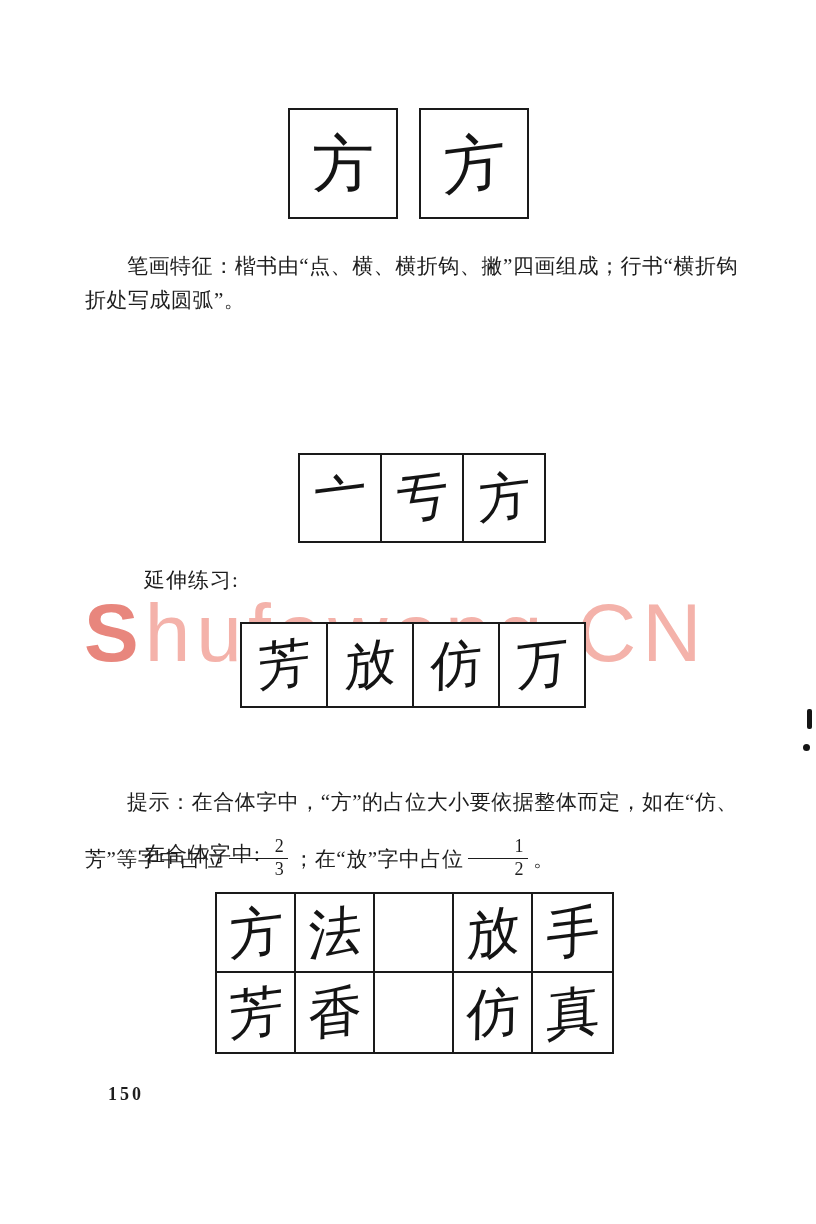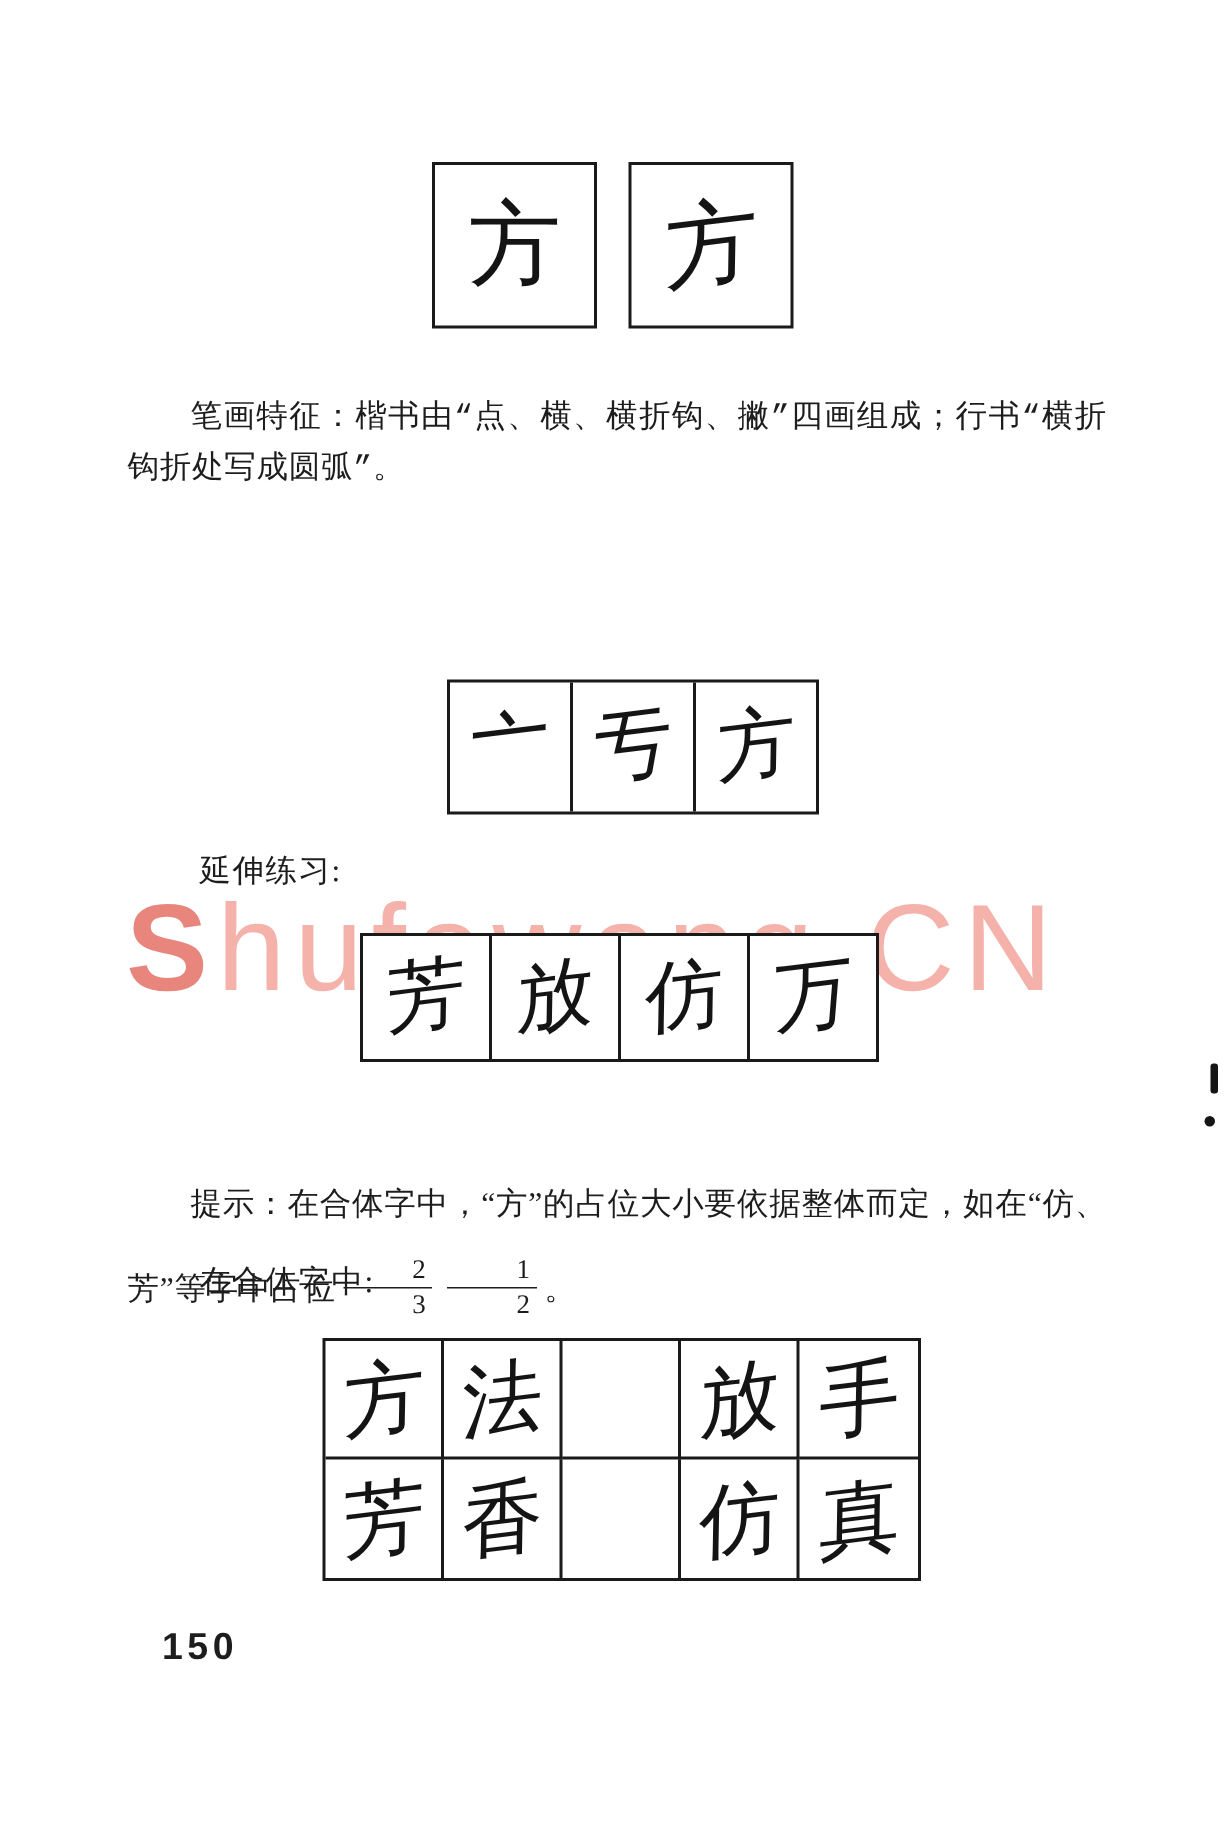--- a/index.html
+++ b/index.html
@@ -30,36 +30,36 @@
   .big-char{font-size:62px;line-height:1;}
   .sl{display:inline-block;transform:rotate(-7deg) skewX(-8deg);}
   
   .body{
     position:absolute;left:85px;width:653px;margin:0;
     font-size:21px;line-height:34px;
     text-align:justify;text-justify:inter-character;
     z-index:1;letter-spacing:0.5px;
   }
   .indent{text-indent:42px;}
-  .para1{top:263px;font-family:Liberation Mono, monospace;}
+  .para1{top:249px;}
   .para2{top:330px;}
   
   .box-row{position:absolute;display:flex;border:2px solid #1a1a1a;background:#fff;z-index:1;}
   .stroke-row{left:298px;top:453px;}
   .stroke-row .cell{width:80px;height:86px;}
   .ext-row{left:240px;top:622px;}
   .ext-row .cell{width:84px;height:82px;}
   .cell{
     display:flex;align-items:center;justify-content:center;
   }
   .cell + .cell{border-left:2px solid #1a1a1a;}
   .cell .hand{font-size:52px;line-height:1;}
   
   .label{
-    position:absolute;left:133px;font-size:21px;z-index:1;letter-spacing:1px;
+    position:absolute;left:144px;font-size:21px;z-index:1;letter-spacing:1px;
   }
   .ext-label{top:566px;}
   .word-label{top:840px;}
   
   .hint{top:774px;line-height:57px;}
   .frac{
     display:inline-block;vertical-align:middle;text-align:center;
     line-height:1.1;font-size:18px;margin:0 5px 6px 5px;
     font-family:"Liberation Serif",serif;
   }
@@ -74,22 +74,22 @@
   .wcell{
     display:flex;align-items:center;justify-content:center;
     border-right:2px solid #1a1a1a;border-bottom:2px solid #1a1a1a;
   }
   .wcell:nth-child(5n){border-right:none;}
   .wcell:nth-child(n+6){border-bottom:none;}
   .wcell .hand{font-size:54px;line-height:1;}
   
   .pagenum{
     position:absolute;left:108px;top:1084px;
-    font-family:Liberation Sans, sans-serif;
-    font-size:25px;font-weight:700;letter-spacing:3px;z-index:1;
+    font-family:Liberation Serif, serif;
+    font-size:18px;font-weight:700;letter-spacing:3px;z-index:1;
   }
   
   .artifact{position:absolute;background:#151515;z-index:1;}
   .art-dash{left:807px;top:709px;width:5px;height:20px;border-radius:2px;}
   .art-dot{left:803px;top:744px;width:7px;height:7px;border-radius:50%;}
 </style>
 </head>
 <body>
 
 <div class="page">
@@ -130,21 +130,21 @@
       <span class="hand sl">放</span>
     </div>
     <div class="cell">
       <span class="hand sl">仿</span>
     </div>
     <div class="cell">
       <span class="hand sl">万</span>
     </div>
   </div>
 
-  <p class="body indent hint"><span>提示：在合体字中，“方”的占位大小要依据整体而定，如在“仿、芳”等字中占位</span><span class="frac"><span class="num">2</span><span class="den">3</span></span><span class="frac"><span class="num">1</span><span class="den">2</span></span><span>。</span></p>
+  <p class="body indent hint"><span>提示：在合体字中，“方”的占位大小要依据整体而定，如在“仿、芳”等字中占位</span><span class="frac"><span class="num">2</span><span class="den">3</span></span><span>；在“放”字中占位</span><span class="frac"><span class="num">1</span><span class="den">2</span></span><span>。</span></p>
 
   <div class="label word-label">在合体字中:</div>
 
   <div class="wgrid">
     <div class="wcell">
       <span class="hand sl">方</span>
       </div>
     <div class="wcell">
       <span class="hand sl">法</span>
       </div>

